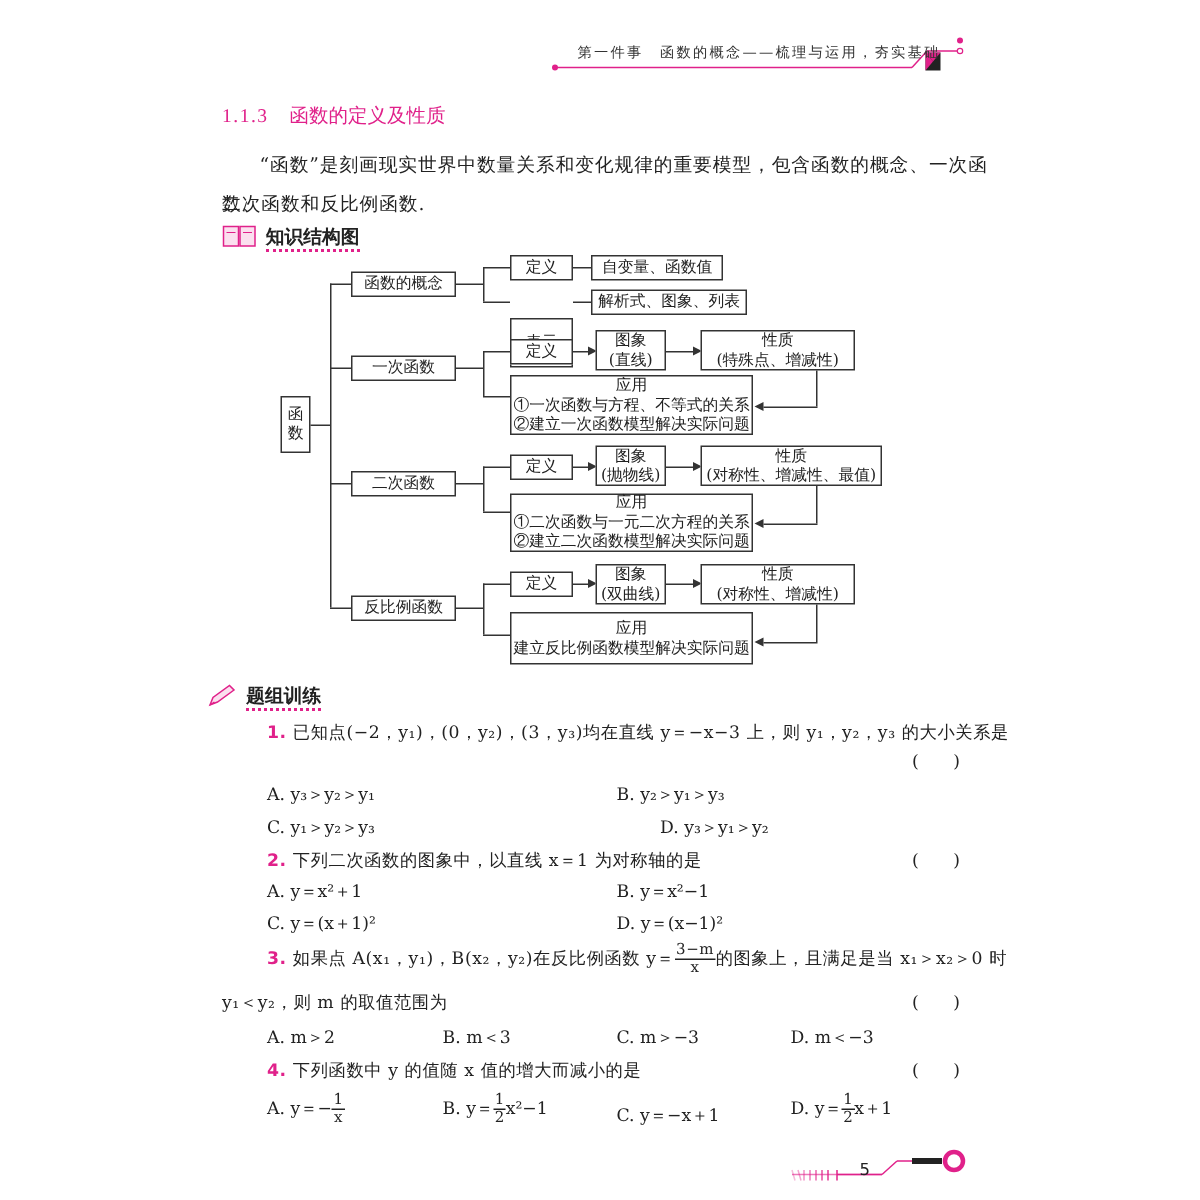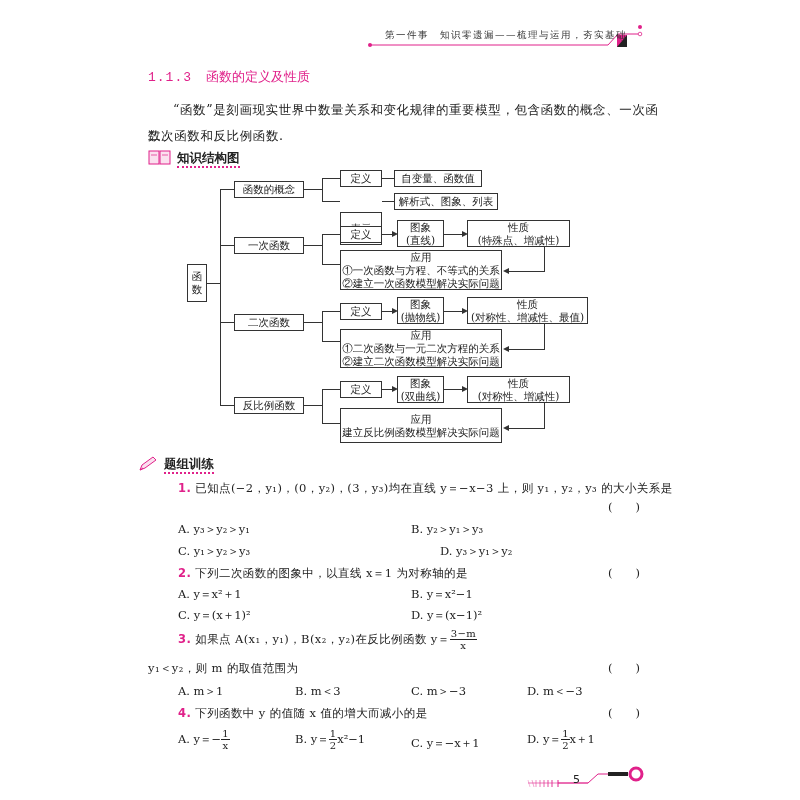--- a/index.html
+++ b/index.html
@@ -1,20 +1,20 @@
 <!DOCTYPE html>
 <html><head>
 <meta charset="utf-8">
 <style>
   html, body { margin:0; padding:0; background:#fff; }
   body { width:800px; height:800px; position:relative; overflow:hidden;
          font-family:"DejaVu Serif","Liberation Serif",serif; color:#222; }
   .abs { position:absolute; }
   .hdr-text { left:385px; top:29px; font-size:9.5px; letter-spacing:1.5px; color:#333; white-space:nowrap; }
-  .sec-title { left:148px; top:68px; font-size:13px; color:#e0218a; font-family:Liberation Mono, monospace; white-space:nowrap; }
+  .sec-title { left:148px; top:68px; font-size:13px; color:#e0218a; font-family:Liberation Serif, serif; white-space:nowrap; }
   .sec-title .num { margin-right:14px; letter-spacing:1px; }
   .para { left:148px; width:512px; font-size:12.5px; line-height:26px; letter-spacing:0.6px; }
   .sub-head { font-family:"DejaVu Sans","Liberation Sans",sans-serif; font-weight:bold; font-size:12.5px; color:#222; white-space:nowrap; border-bottom:2px dotted #e0218a; padding-bottom:1px; }
   .box { position:absolute; border:1px solid #333; background:#fff; font-size:10.5px; text-align:center; line-height:13px; box-sizing:border-box; display:flex; align-items:center; justify-content:center; flex-direction:column; white-space:nowrap; }
   .ln { position:absolute; background:#333; }
   .arrow { position:absolute; width:0; height:0; border-top:3px solid transparent; border-bottom:3px solid transparent; border-left:6px solid #333; }
   .arrow.lft { border-left:none; border-right:6px solid #333; }
   .q { position:absolute; font-size:11.5px; white-space:nowrap; letter-spacing:0.4px; }
   .qn { color:#e0218a; font-weight:bold; font-family:"DejaVu Sans","Liberation Sans",sans-serif; }
   .paren { position:absolute; font-size:11.5px; white-space:pre; }
@@ -30,21 +30,21 @@
   <line x1="370" y1="45" x2="608" y2="45" stroke="#e0218a" stroke-width="1"></line>
   <circle cx="370" cy="45" r="2" fill="#e0218a"></circle>
   <line x1="608" y1="45" x2="618" y2="34" stroke="#e0218a" stroke-width="1"></line>
   <line x1="618" y1="34" x2="638" y2="34" stroke="#e0218a" stroke-width="1"></line>
   <polygon points="617,35 627,35 627,47 617,47" fill="#222"></polygon>
   <polygon points="617,35 627,35 622,41" fill="#e0218a"></polygon>
   <polygon points="617,35 622,41 617,47" fill="#e0218a"></polygon>
   <circle cx="640" cy="34" r="1.8" fill="#fff" stroke="#e0218a" stroke-width="0.8"></circle>
   <circle cx="640" cy="27" r="2" fill="#e0218a"></circle>
 </svg>
-<div class="abs hdr-text">第一件事　知识零遗漏——梳理与运用，夯实基础</div>
+<div class="abs hdr-text">第一件事　函数的概念——梳理与运用，夯实基础</div>
 
 <div class="abs sec-title">
   <span class="num">1.1.3</span><span>函数的定义及性质</span>
 </div>
 
 <div class="abs para" style="top:97px;text-indent:25px;">“函数”是刻画现实世界中数量关系和变化规律的重要模型，包含函数的概念、一次函数、</div>
 <div class="abs para" style="top:123px;">二次函数和反比例函数.</div>
 
 <div class="abs" style="left:148px;top:147px;">
   <svg width="24" height="16" style="vertical-align:middle">
@@ -207,25 +207,25 @@
   <span>下列二次函数的图象中，以直线 x＝1 为对称轴的是</span>
 </div>
 <div class="paren" style="left:608px;top:566px;">(　　)</div>
 <div class="opt" style="left:178px;top:587px;text-align:center;">A. y＝x²＋1</div>
 <div class="opt" style="left:411px;top:587px;">B. y＝x²−1</div>
 <div class="opt" style="left:178px;top:608px;">C. y＝(x＋1)²</div>
 <div class="opt" style="left:411px;top:608px;">D. y＝(x−1)²</div>
 
 <div class="q" style="left:178px;top:628px;">
   <span class="qn">3.</span>
-  <span>如果点 A(x₁，y₁)，B(x₂，y₂)在反比例函数 y＝</span><span class="frac"><span class="n">3−m</span><span class="d">x</span></span>
+  <span>如果点 A(x₁，y₁)，B(x₂，y₂)在反比例函数 y＝</span><span class="frac"><span class="n">3−m</span><span class="d">x</span></span><span>的图象上，且满足是当 x₁＞x₂＞0 时</span>
 </div>
 <div class="q" style="left:148px;top:661px;">y₁＜y₂，则 m 的取值范围为</div>
 <div class="paren" style="left:608px;top:661px;">(　　)</div>
-<div class="opt" style="left:178px;top:684px;">A. m＞1</div>
+<div class="opt" style="left:178px;top:684px;">A. m＞2</div>
 <div class="opt" style="left:295px;top:684px;">B. m＜3</div>
 <div class="opt" style="left:411px;top:684px;">C. m＞−3</div>
 <div class="opt" style="left:527px;top:684px;">D. m＜−3</div>
 
 <div class="q" style="left:178px;top:706px;">
   <span class="qn">4.</span>
   <span>下列函数中 y 的值随 x 值的增大而减小的是</span>
 </div>
 <div class="paren" style="left:608px;top:706px;">(　　)</div>
 

